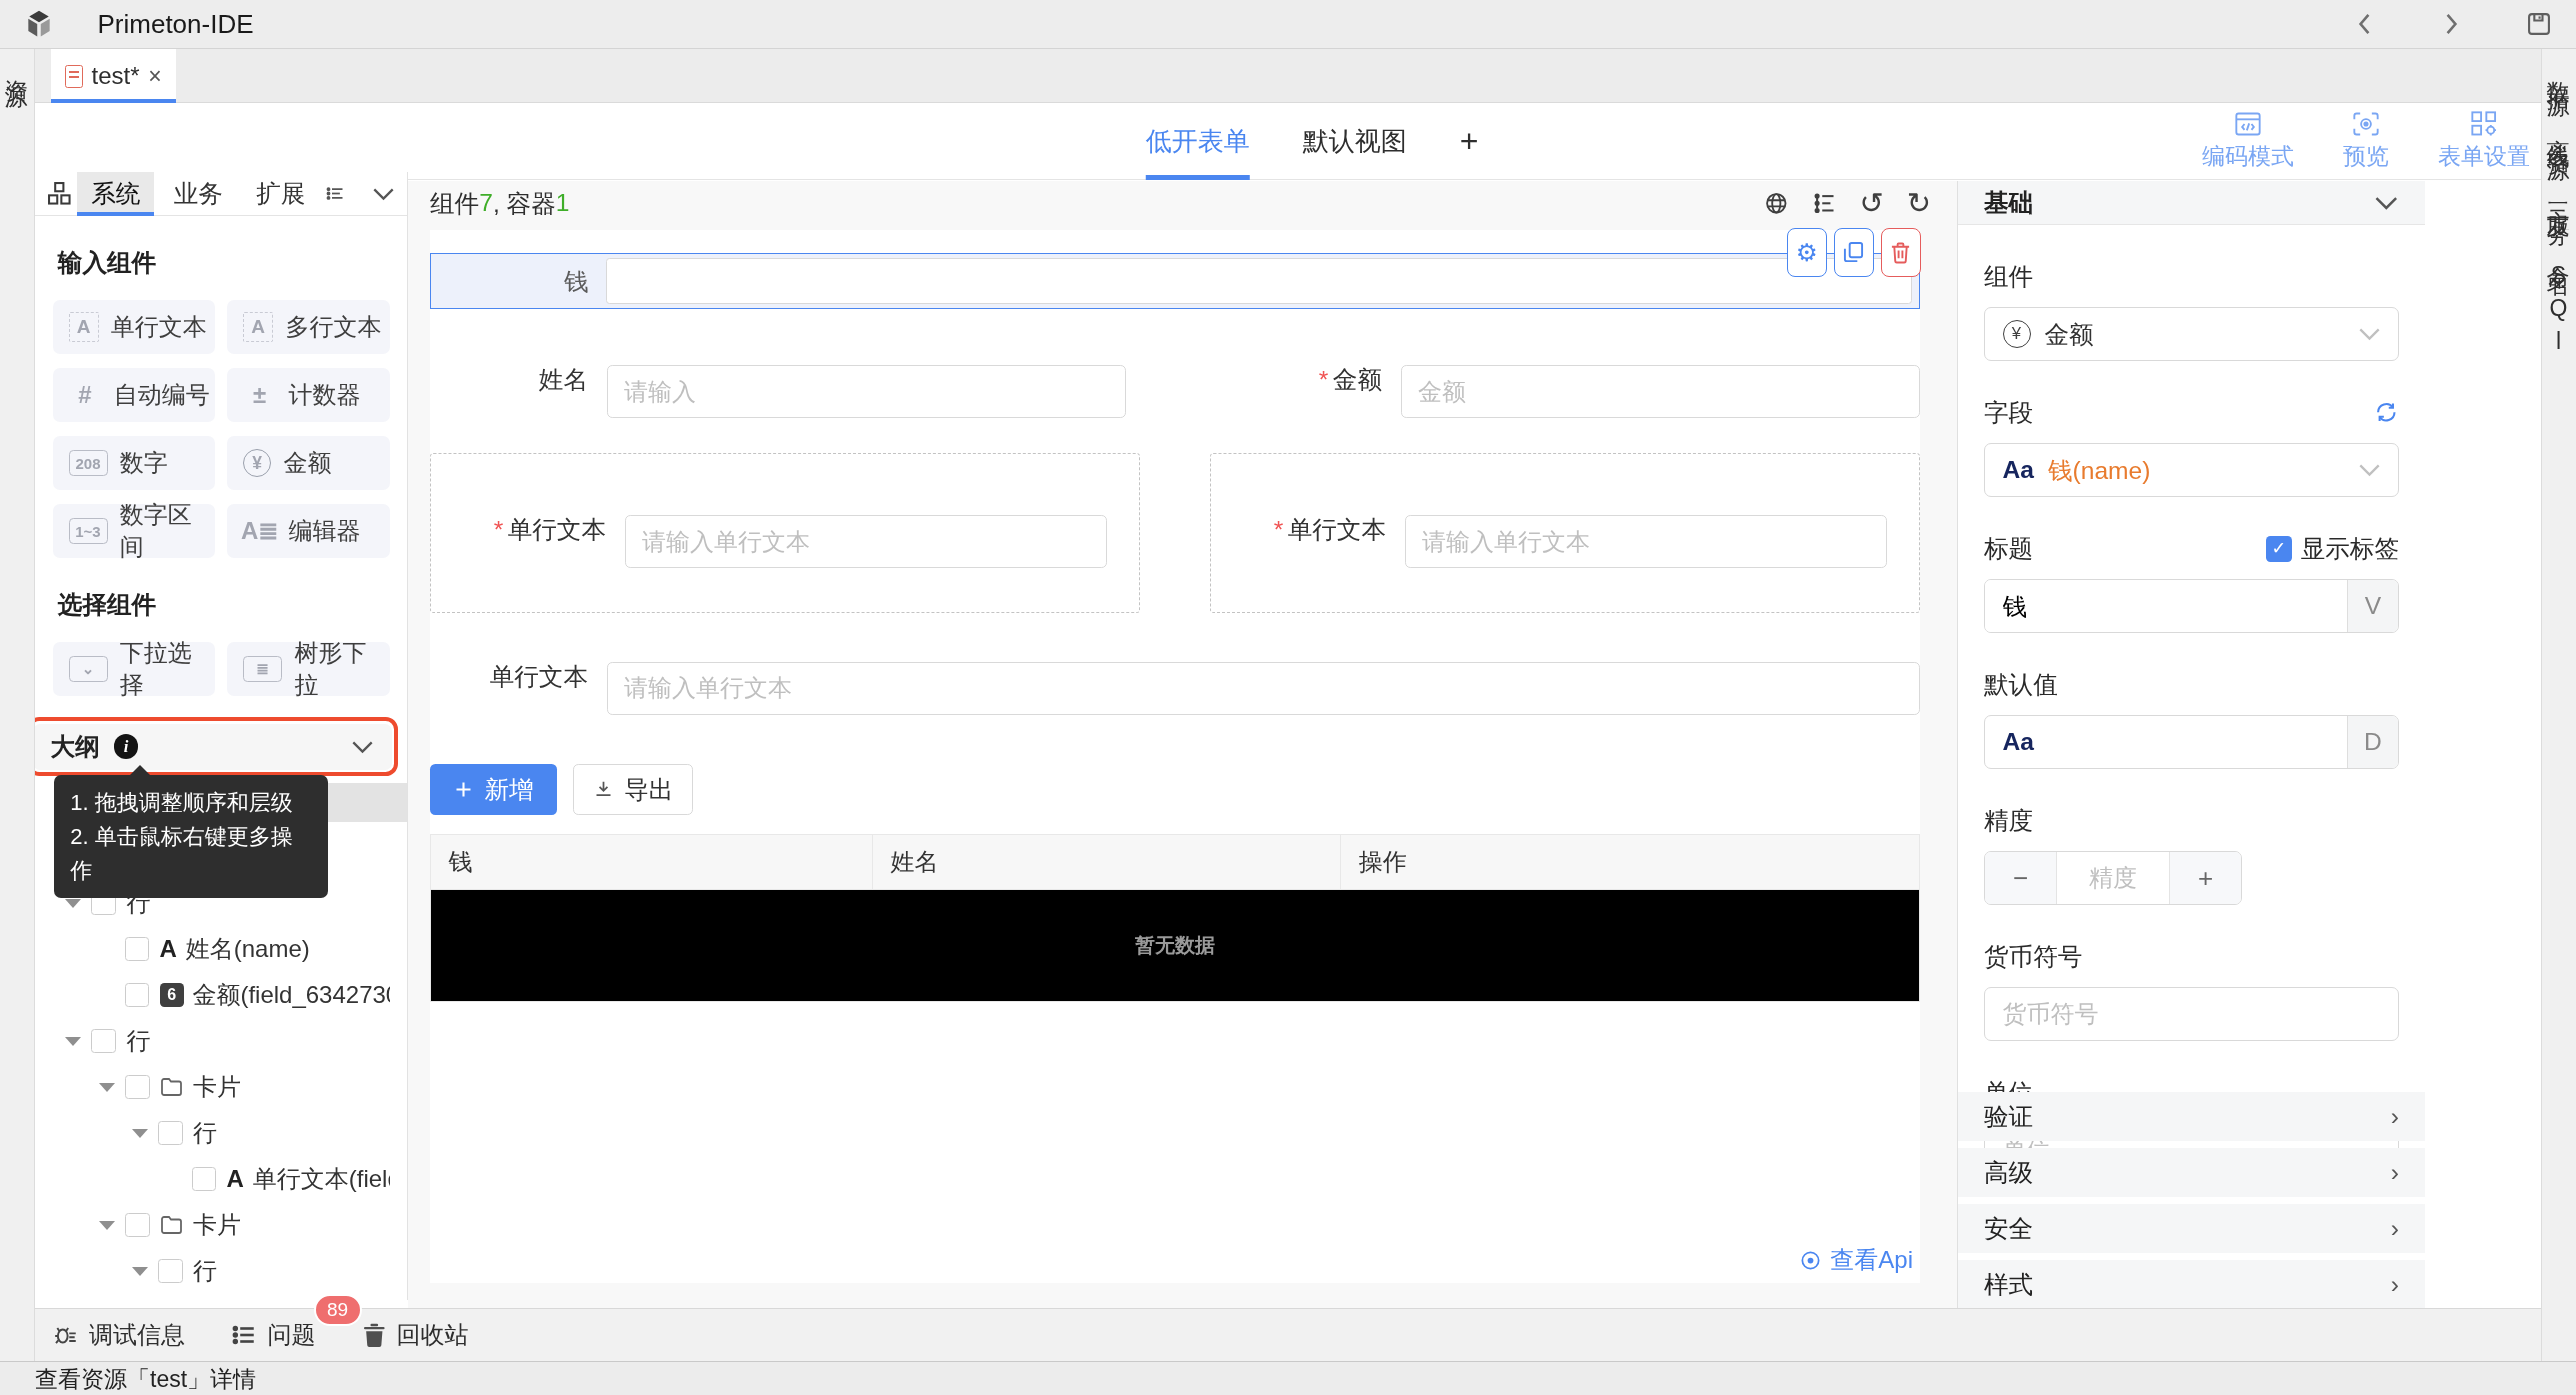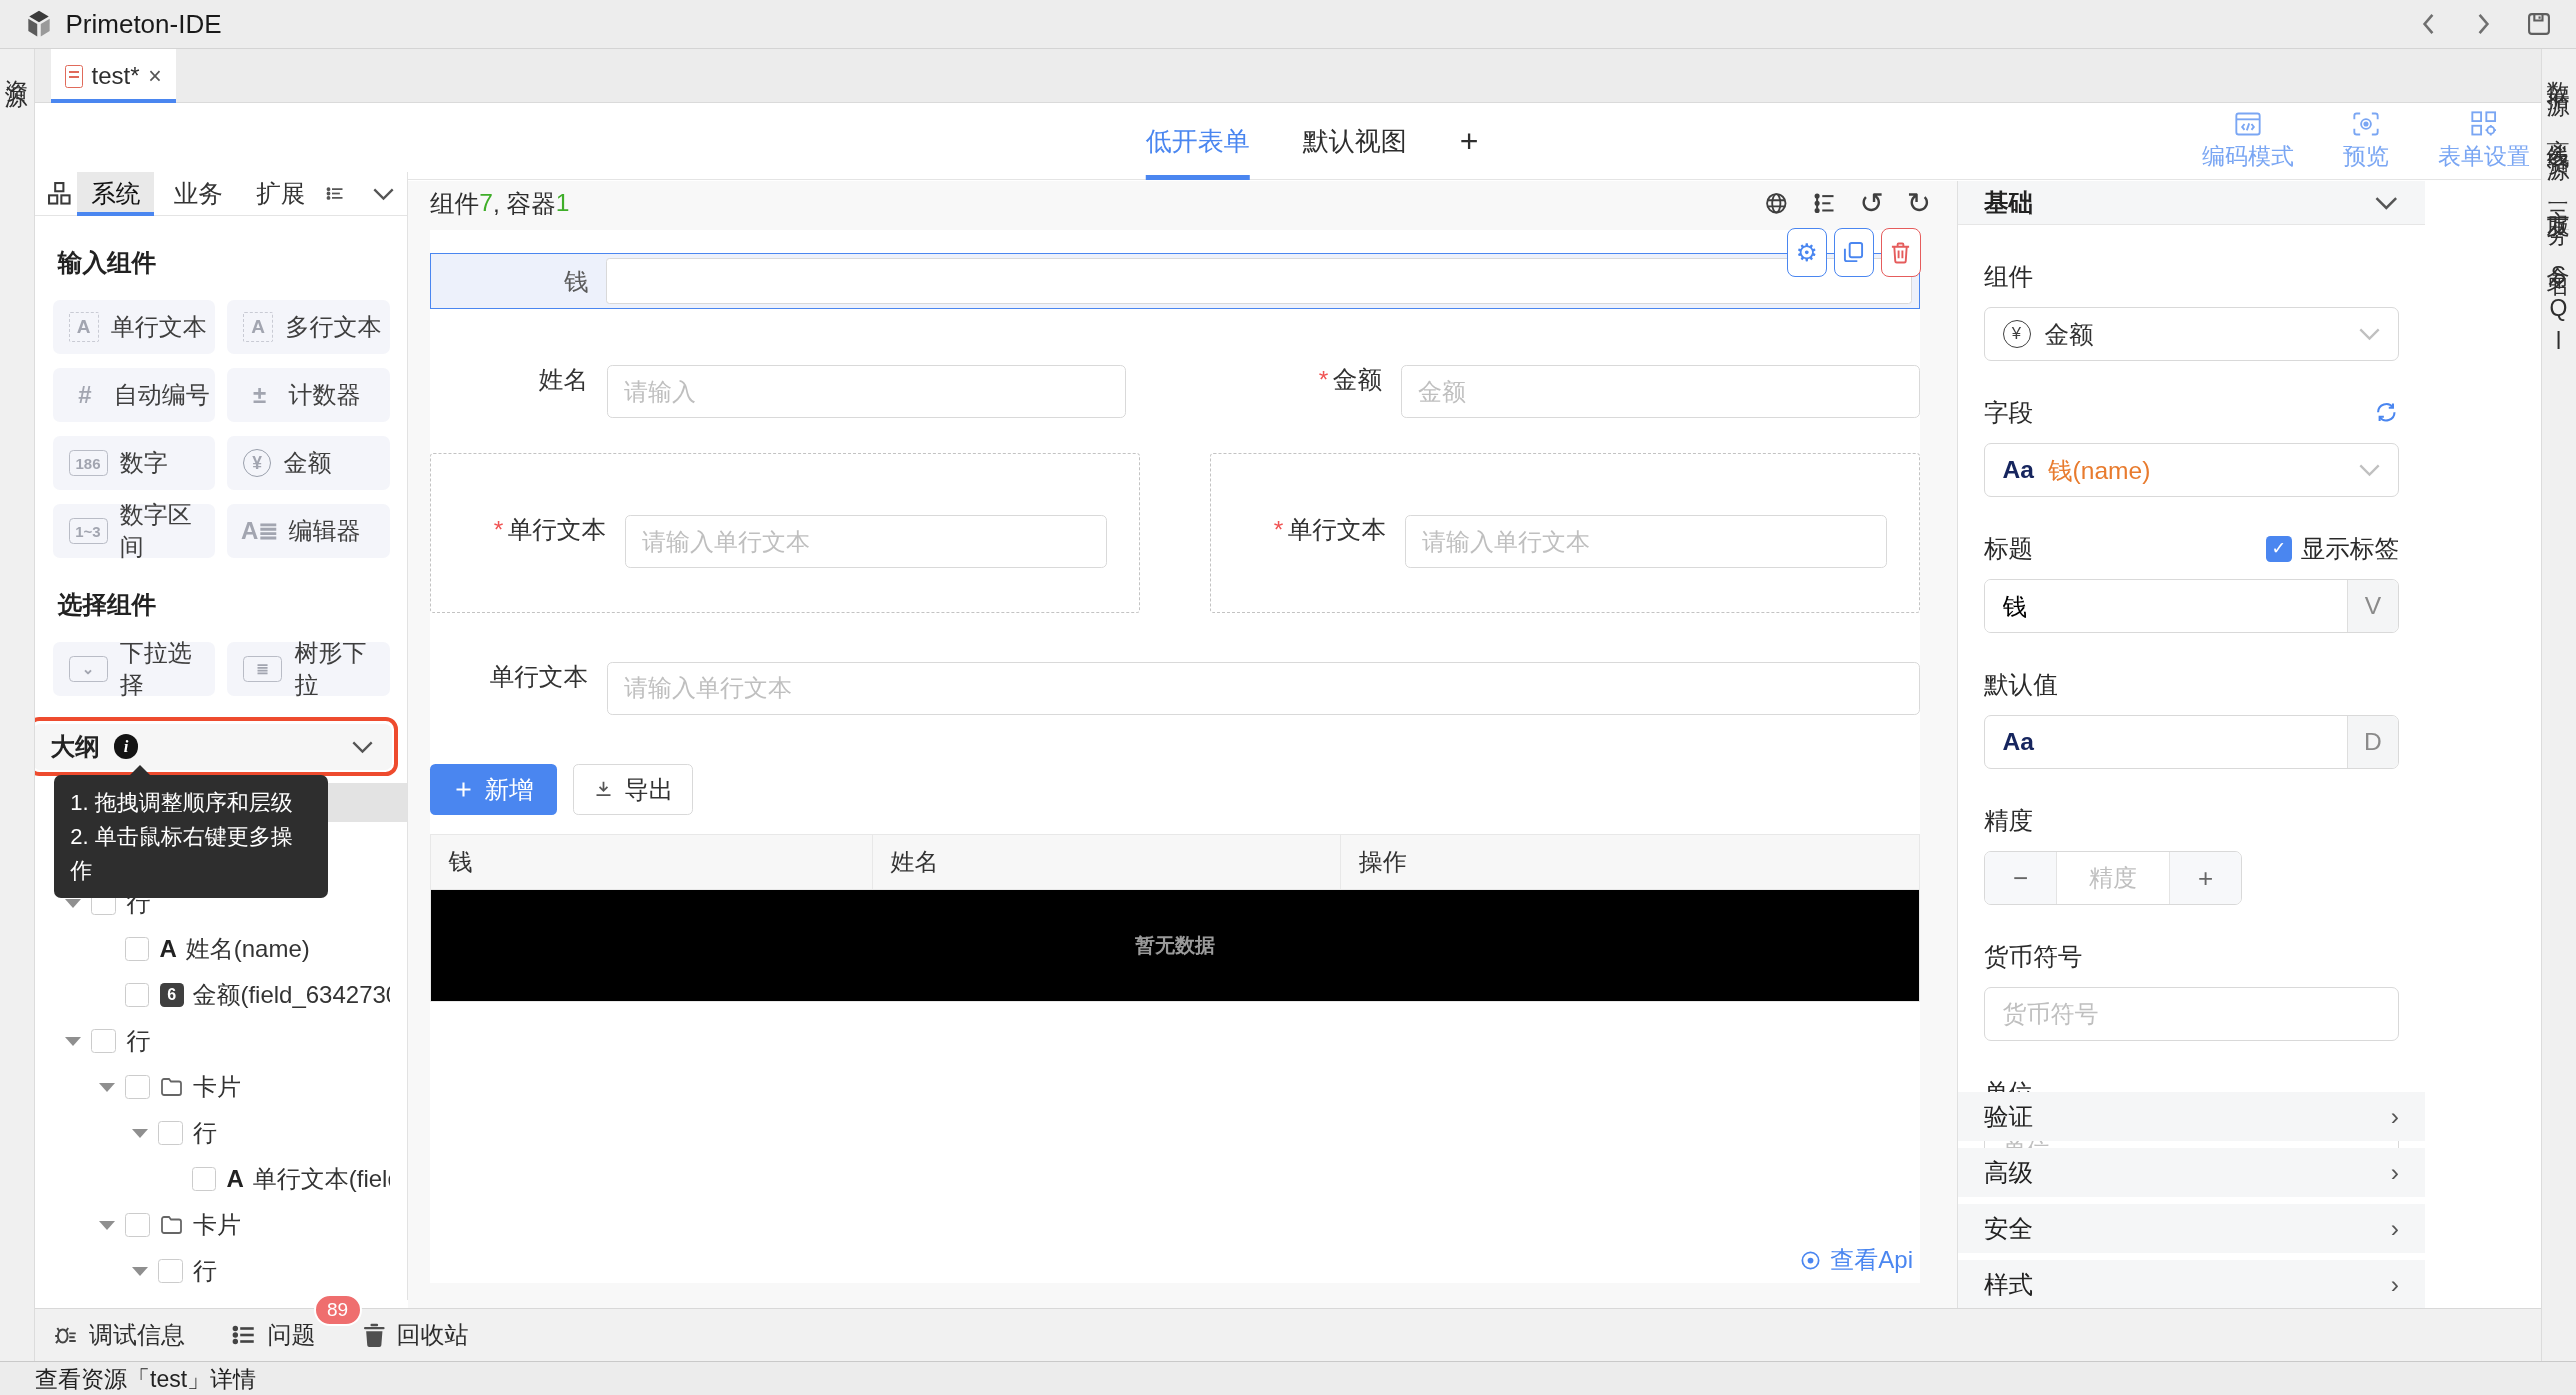--- a/index.html
+++ b/index.html
@@ -7,21 +7,21 @@
   body { position:relative; overflow:hidden; background:#fff;
          font-family:"Liberation Sans", sans-serif; color:#333; }
   input { font-family:"Liberation Sans", sans-serif; outline:none; }
   ::placeholder { color:#bfbfbf; opacity:1; }
   .sp { flex:1; }
   svg { display:block; }
 
   
   .titlebar { position:absolute; left:0; top:0; width:2576px; height:49px;
     background:#ededed; border-bottom:0.9px solid #d4d4d4;
-    display:flex; align-items:center; padding:0 23px; }
+    display:flex; align-items:center; padding:0 23px;gap:32px; }
   .app-title { font-size:26px; font-weight:500; color:#1a1a1a; margin-left:10.5px; }
   .nav-arrow { color:#6f6f6f; margin-left:32px; }
   .save-btn { margin-left:30px; }
 
   
   .edge { position:absolute; top:49px; height:1312px; width:35px; background:#f0f0f0; }
   .edge.left  { left:0; border-right:0.9px solid #dcdcdc; }
   .edge.right { left:2541px; border-left:0.9px solid #dcdcdc; }
   .vtext { writing-mode:vertical-rl; text-orientation:upright; font-size:23px; color:#2e2e2e;
     letter-spacing:7px; margin:12.3px auto 0; }
@@ -335,21 +335,21 @@
       </div>
       <div class="pbtn">
         <span class="pic pic-plain">#</span>
         <span class="plabel">自动编号</span>
       </div>
       <div class="pbtn">
         <span class="pic pic-plain">±</span>
         <span class="plabel">计数器</span>
       </div>
       <div class="pbtn">
-        <span class="pic pic-box">186</span>
+        <span class="pic pic-box">208</span>
         <span class="plabel">数字</span>
       </div>
       <div class="pbtn">
         <span class="pic pic-circle">¥</span>
         <span class="plabel">金额</span>
       </div>
       <div class="pbtn">
         <span class="pic pic-box">1~3</span>
         <span class="plabel">数字区间</span>
       </div>

